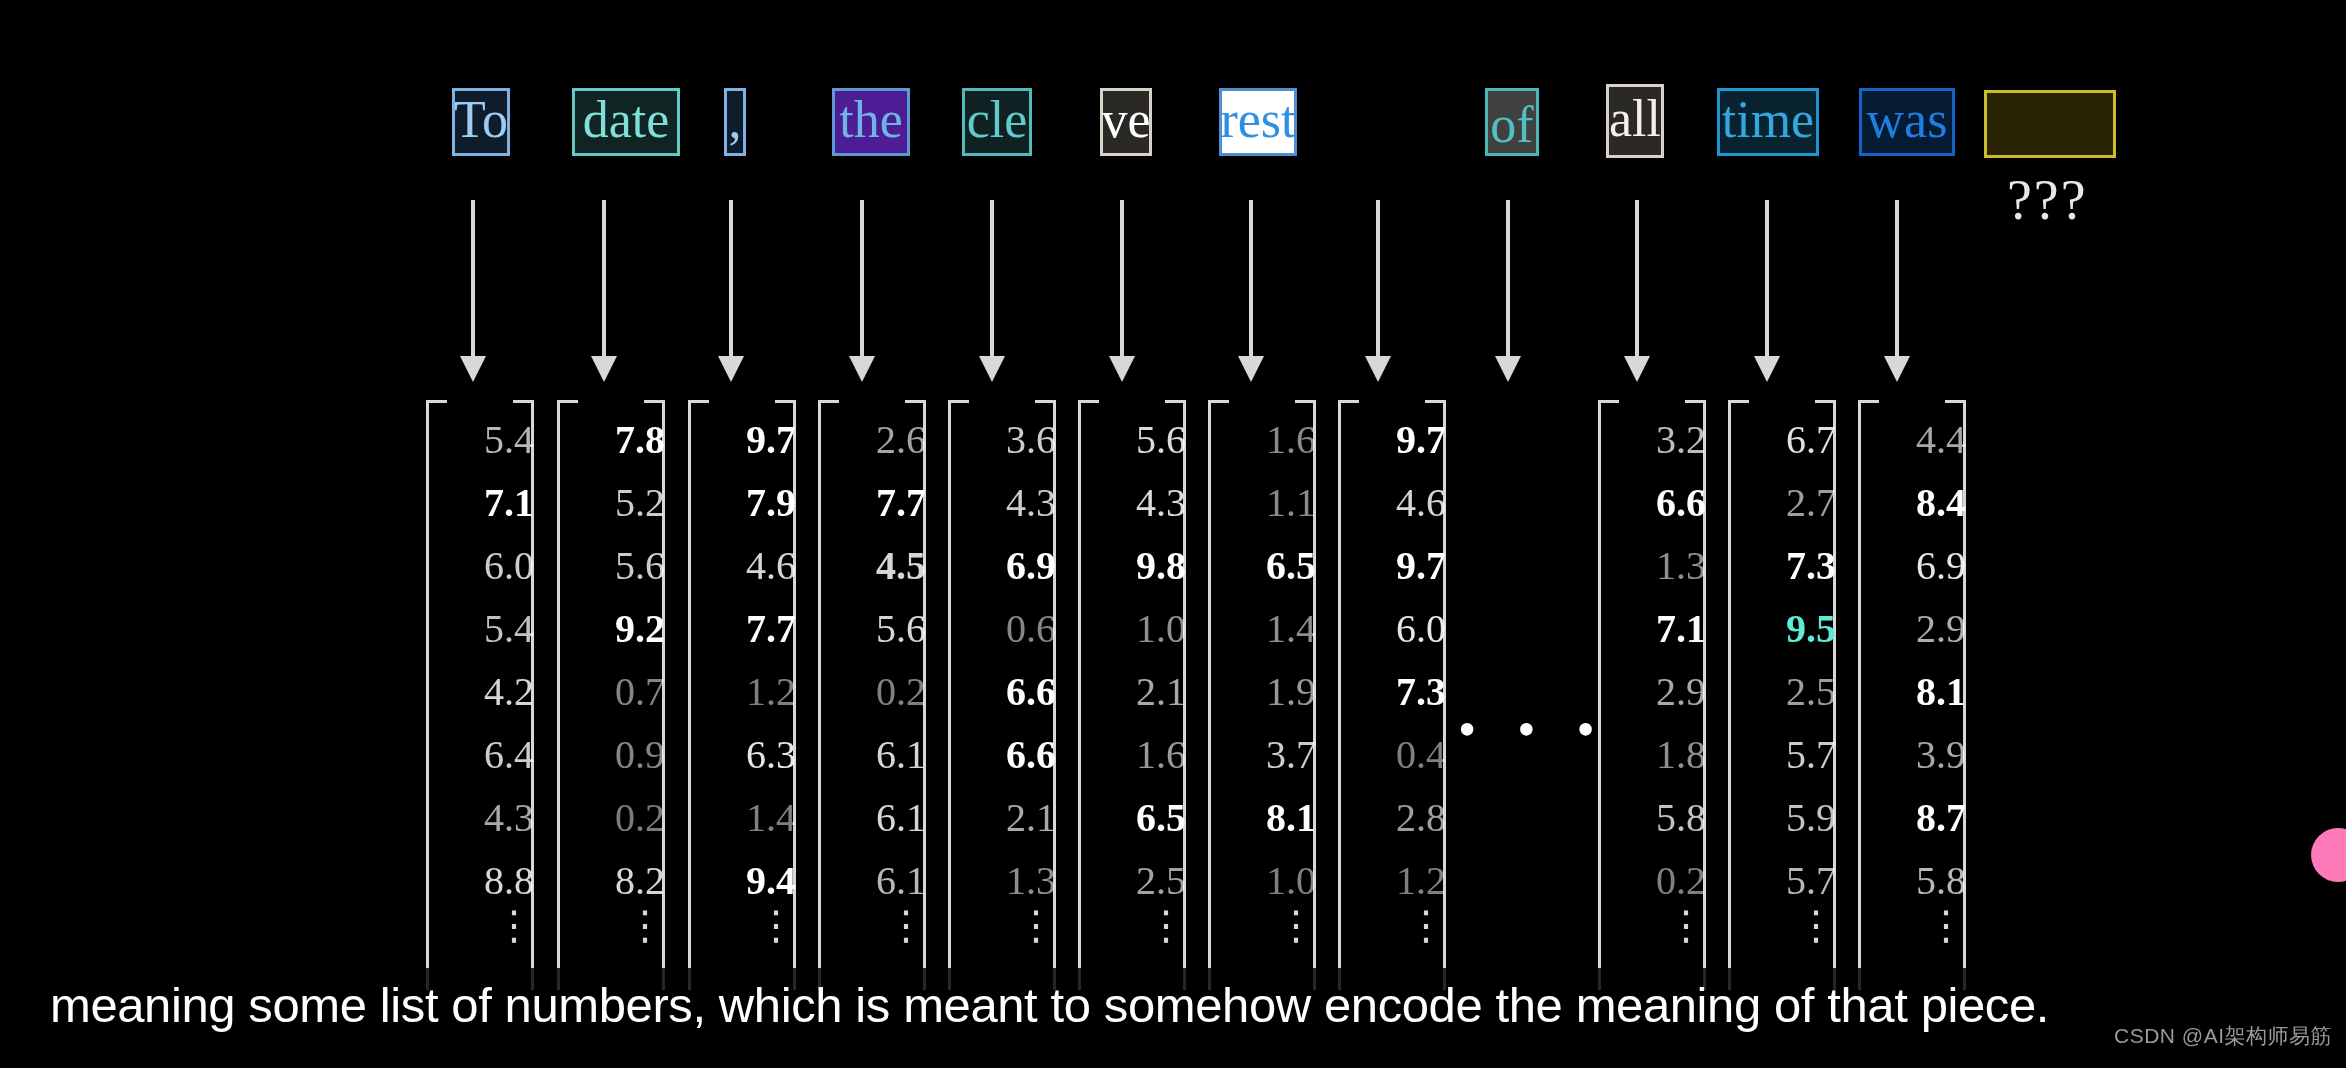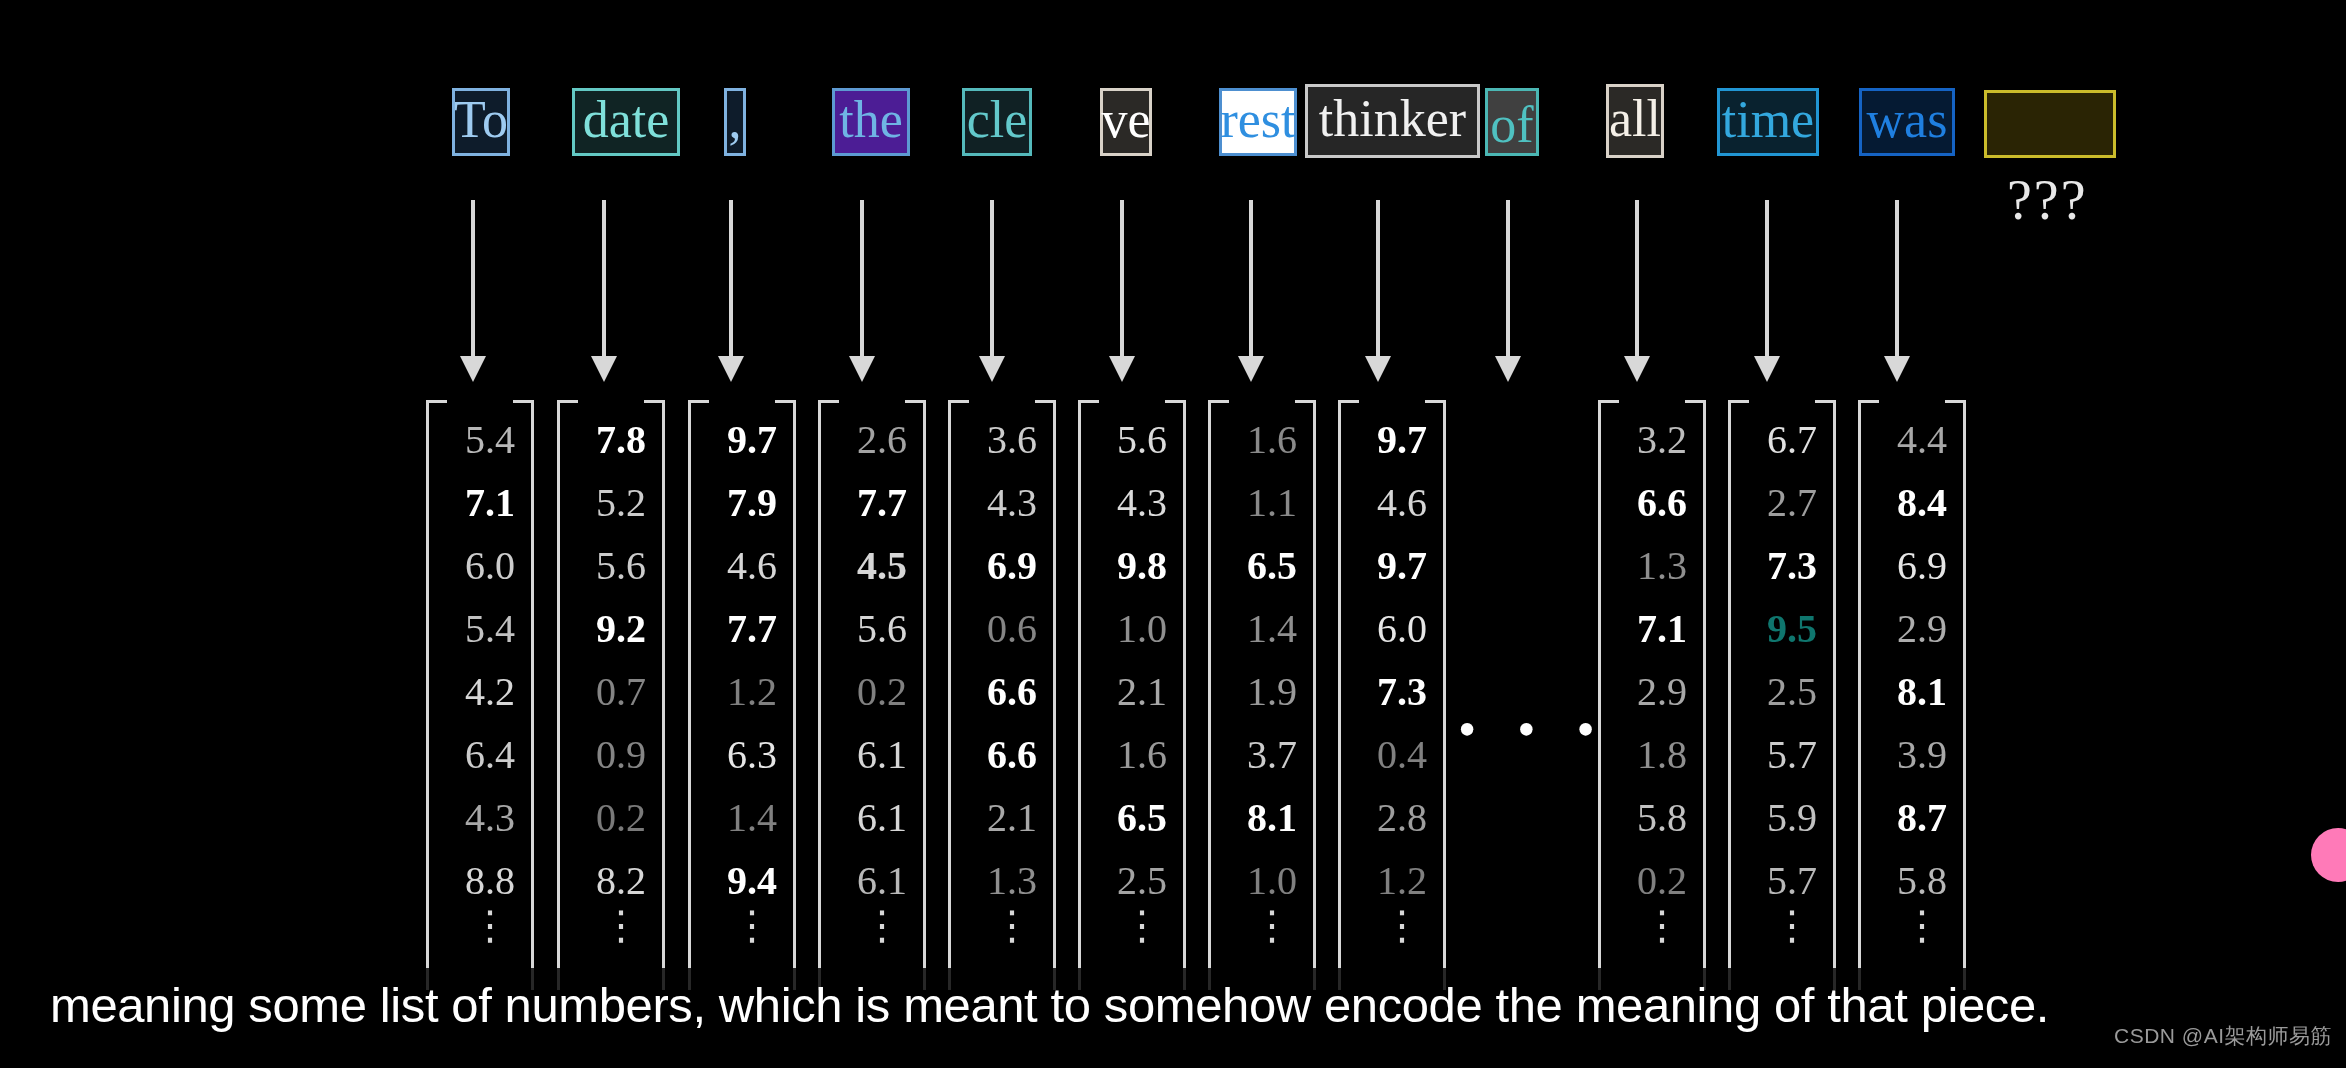--- a/index.html
+++ b/index.html
@@ -41,21 +41,21 @@
   }
   .vec .brk{
     position:absolute;top:0;bottom:0;width:18px;
     border-top:3px solid #d8d8d8;
     border-bottom:0;
   }
   .vec .brk.l{left:0;border-left:3px solid #d8d8d8;}
   .vec .brk.r{right:0;border-right:3px solid #d8d8d8;}
   .vec .nums{
     position:absolute;left:0;right:0;top:0;
-    display:flex;flex-direction:column;align-items:center;
+    display:flex;flex-direction:column;align-items:flex-end;
     padding-top:8px;
     padding-left:20px;
   }
   .vec .nums .n{
     font-family:"Liberation Serif", serif;
     font-size:40px;
     line-height:63px;
     height:63px;
     color:#ffffff;
     text-align:center;
@@ -131,23 +131,20 @@
         <span style="color: rgb(111, 180, 228);">the</span>
       </div>
       <div class="token" style="left: 958px; top: 88px; width: 70px; height: 68px; border-color: rgb(84, 185, 187); background: rgb(16, 33, 36);">
         <span style="color: rgb(99, 201, 203);">cle</span>
       </div>
       <div class="token" style="left: 1096px; top: 88px; width: 52px; height: 68px; border-color: rgb(217, 210, 200); background: rgb(43, 41, 38);">
         <span style="color: rgb(255, 255, 255);">ve</span>
       </div>
       <div class="token" style="left: 1215px; top: 88px; width: 78px; height: 68px; border-color: rgb(77, 143, 208); background: #ffffff;">
         <span style="color: rgb(47, 143, 224);">rest</span>
-      </div>
-      <div class="token" style="left: 1301px; top: 84px; width: 175px; height: 74px; border-color: rgb(201, 201, 201); background: rgb(38, 38, 38);">
-        <span style="color: rgb(240, 240, 240);">thinker</span>
       </div>
       <div class="token" style="left: 1481px; top: 88px; width: 54px; height: 68px; border-color: rgb(75, 183, 180); background: #404040; align-items: flex-end;">
         <span style="color: rgb(79, 193, 193);">of</span>
       </div>
       <div class="token" style="left: 1602px; top: 84px; width: 58px; height: 74px; border-color: rgb(217, 210, 200); background: rgb(43, 41, 38);">
         <span style="color: rgb(245, 240, 232);">all</span>
       </div>
       <div class="token" style="left: 1713px; top: 88px; width: 102px; height: 68px; border-color: rgb(33, 150, 212); background: rgb(9, 34, 47);">
         <span style="color: rgb(51, 168, 222);">time</span>
       </div>
@@ -342,21 +339,21 @@
           </div>
         </div>
       </div>
       <div class="vec" style="left: 1728px;">
         <div class="brk l"></div>
         <div class="brk r"></div>
         <div class="nums">
           <div class="n" style="color: rgba(255, 255, 255, 0.88);">6.7</div>
           <div class="n" style="color: rgba(255, 255, 255, 0.62);">2.7</div>
           <div class="n" style="color: rgb(255, 255, 255); font-weight: 700;">7.3</div>
-          <div class="n" style="color: #0f766e; font-weight: 700;">9.5</div>
+          <div class="n" style="color: #5eead4; font-weight: 700;">9.5</div>
           <div class="n" style="color: rgba(255, 255, 255, 0.62);">2.5</div>
           <div class="n" style="color: rgba(255, 255, 255, 0.8);">5.7</div>
           <div class="n" style="color: rgba(255, 255, 255, 0.76);">5.9</div>
           <div class="n" style="color: rgba(255, 255, 255, 0.72);">5.7</div>
           <div class="vdots">
             <i>⋮</i>
           </div>
         </div>
       </div>
       <div class="vec" style="left: 1858px;">

